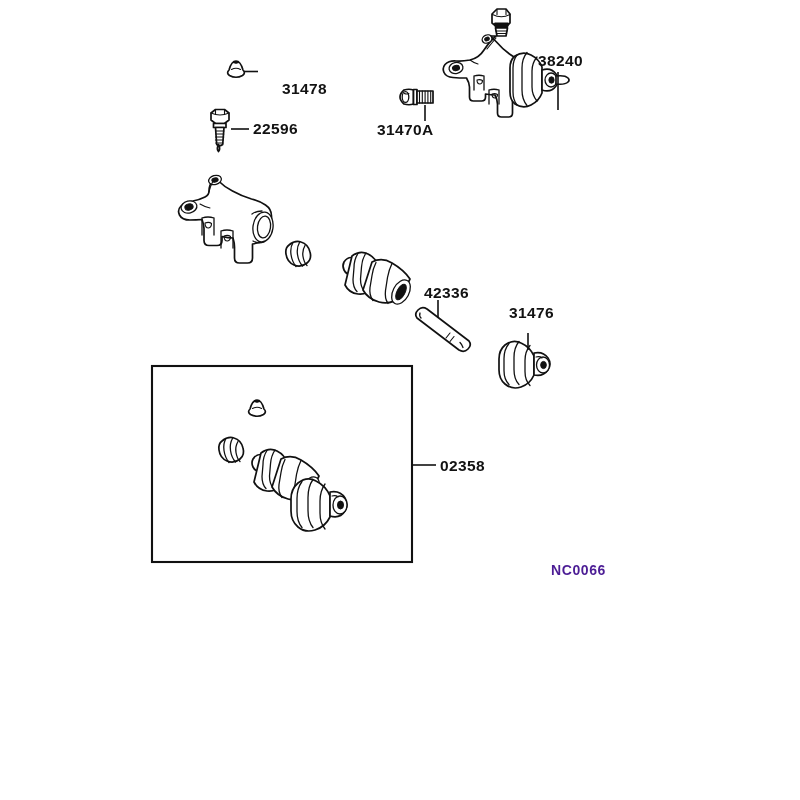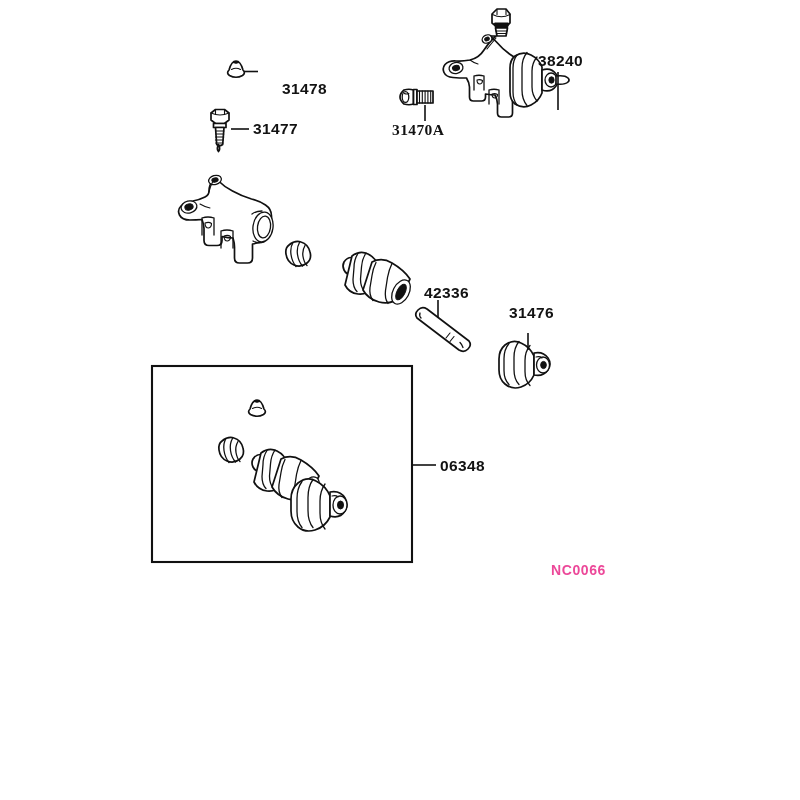--- a/index.html
+++ b/index.html
@@ -41,21 +41,21 @@
     white-space: nowrap;
     line-height: 1;
   }
 
   .drawing-code {
     position: absolute;
     font-family: "Liberation Sans", sans-serif;
     font-size: 14px;
     font-weight: 700;
     letter-spacing: 0.6px;
-    color: #ec4899;
+    color: #4c1d95;
     white-space: nowrap;
     line-height: 1;
     padding-left: 44px;
   }
 
   
   #footer-bar {
     position: absolute;
     left: 0;
     top: 700px;
@@ -364,31 +364,31 @@
       <ellipse class="fillwt" cx="340" cy="505" rx="7" ry="9"></ellipse>
       <ellipse class="fillk" cx="340.5" cy="505" rx="3" ry="4"></ellipse>
       <path class="lnf" d="M332 496 q4 -1 6 1"></path>
     </g>
 
     <line class="leader" x1="412" y1="465" x2="436" y2="465"></line>
   </svg>
 
   <div class="callout-label" style="left:262px; top:81px;margin-left:20px;">31478</div>
 
-  <div class="callout-label" style="left:253px; top:121px;">31477</div>
-
-  <div class="callout-label" style="left:392px; top:122px;font-family:Liberation Serif, serif;">31470A</div>
+  <div class="callout-label" style="left:253px; top:121px;">22596</div>
+
+  <div class="callout-label" style="left:377px; top:122px;">31470A</div>
 
   <div class="callout-label" style="left:538px; top:53px;">38240</div>
 
   <div class="callout-label" style="left:424px; top:285px;">42336</div>
 
   <div class="callout-label" style="left:509px; top:305px;">31476</div>
 
-  <div class="callout-label" style="left:440px; top:458px;">06348</div>
+  <div class="callout-label" style="left:440px; top:458px;">02358</div>
 
   <div class="drawing-code" style="left:507px; top:563px;">NC0066</div>
 
 </div>
 
 <div id="footer-bar">
 
   
 
   

